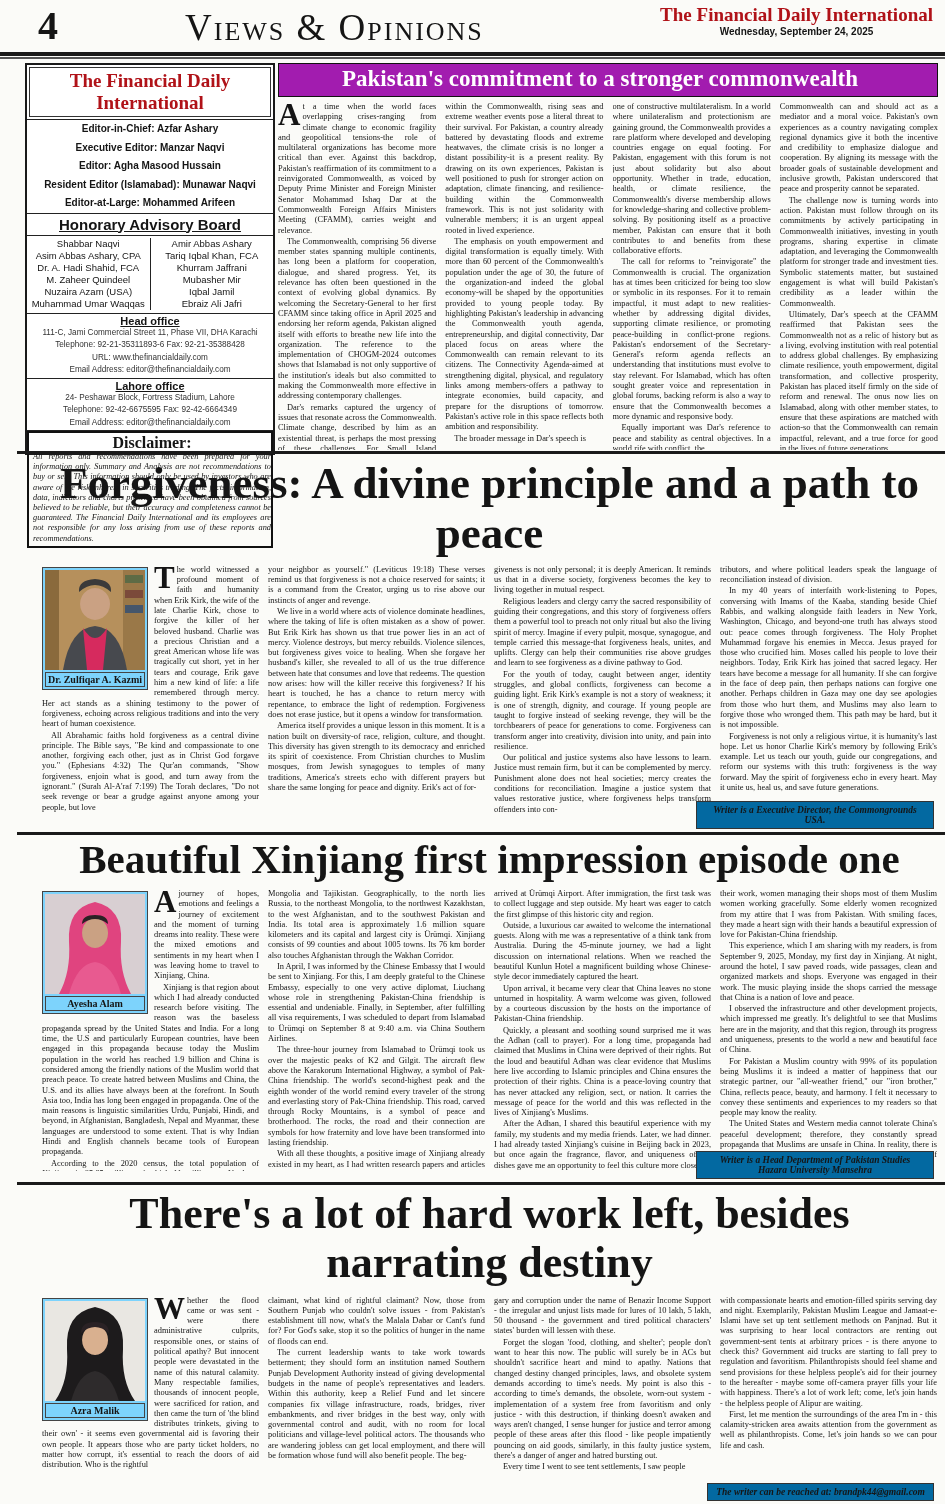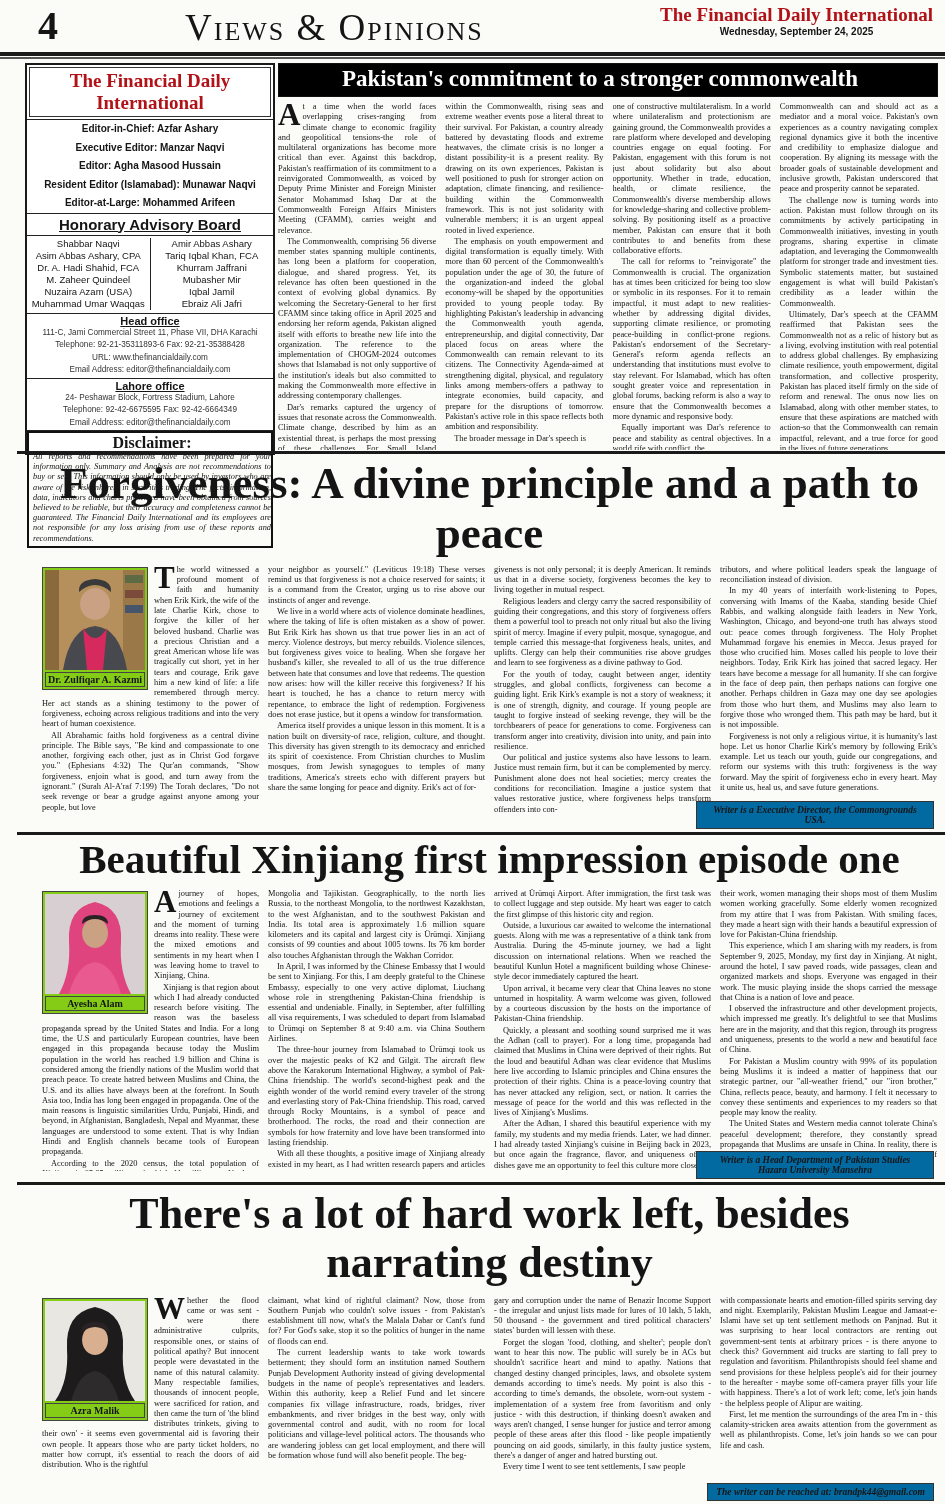--- a/index.html
+++ b/index.html
@@ -30,21 +30,21 @@
   .mbcol{flex:1;font-size:9.5px;font-weight:normal;text-align:center;line-height:12px;}
   .mbcol.l{border-right:1px solid #222;}
   .mofft{font-size:11px;font-weight:bold;text-align:center;text-decoration:underline;padding:1px 0;}
   .moffl{font-size:8.2px;text-align:center;line-height:10.5px;color:#333;padding-bottom:2px;}
   #mdisc{border:2px solid #111;margin:0;padding:1px 0 2px 4px;}
   #mdisct{font-family:"Liberation Serif",serif;font-size:16px;font-weight:bold;text-align:center;}
   #mdiscx{font-family:"Liberation Serif",serif;font-style:italic;font-size:8.3px;line-height:10.2px;text-align:justify;}
 
   
   #a1{position:absolute;left:278px;top:0;width:660px;height:388px;}
-  #a1head{background:#000000;color:#fff;font-size:23px;font-weight:bold;text-align:center;
+  #a1head{background:#a21caf;color:#fff;font-size:23px;font-weight:bold;text-align:center;
           padding:2px 16px 4px 0;border:1px solid #111;}
   .cols{display:flex;gap:9px;margin-top:5px;}
   .col{flex:1;overflow:hidden;}
   #a1 .col{height:348px;}
   .bp{font-size:8.4px;line-height:10.3px;text-align:justify;margin:0 0 1px 0;text-indent:9px;}
   .bp.ni{text-indent:0;}
   .dropcap{float:left;font-size:31px;line-height:25px;font-weight:bold;padding:0 2px 0 0;}
 
   
   .sec{position:absolute;left:0;width:945px;overflow:hidden;margin-left:17px;}
@@ -54,21 +54,21 @@
   #a2 .headline{font-size:45px;padding:4px 30px 6px 30px;}
   #a3{top:832px;height:350px;border-top:3px solid #1a1a1a;}
   #a3 .headline{font-size:41px;padding:2px 0 6px 0;}
   #a4{top:1182px;height:322px;border-top:3px solid #1a1a1a;}
   #a4 .headline{font-size:44px;padding:4px 60px 8px 60px;}
   #a2 .col{height:252px;}
   #a3 .col{height:282px;}
   #a4 .col{height:196px;}
 
   
-  .photo-box{float:left;width:100px;margin:2px 6px 2px 0;border:1px solid #444;background:#84cc16;padding:2px;}
+  .photo-box{float:left;width:100px;margin:2px 6px 2px 0;border:1px solid #444;background:#7dd3fc;padding:2px;}
   .photo{height:100px;position:relative;overflow:hidden;}
   .photo svg{display:block;width:100%;height:100%;}
   .caption{border:1px solid #444;margin-top:2px;text-align:center;font-weight:bold;font-size:10px;padding:1px 0;}
 
   
   .wfooter{position:absolute;right:28px;bottom:6px;border:1px solid #333;background:#0369a1;
            font-size:9.5px;font-weight:bold;font-style:italic;text-align:center;
            padding:3px 8px;max-width:220px;}
 </style>
 </head>

